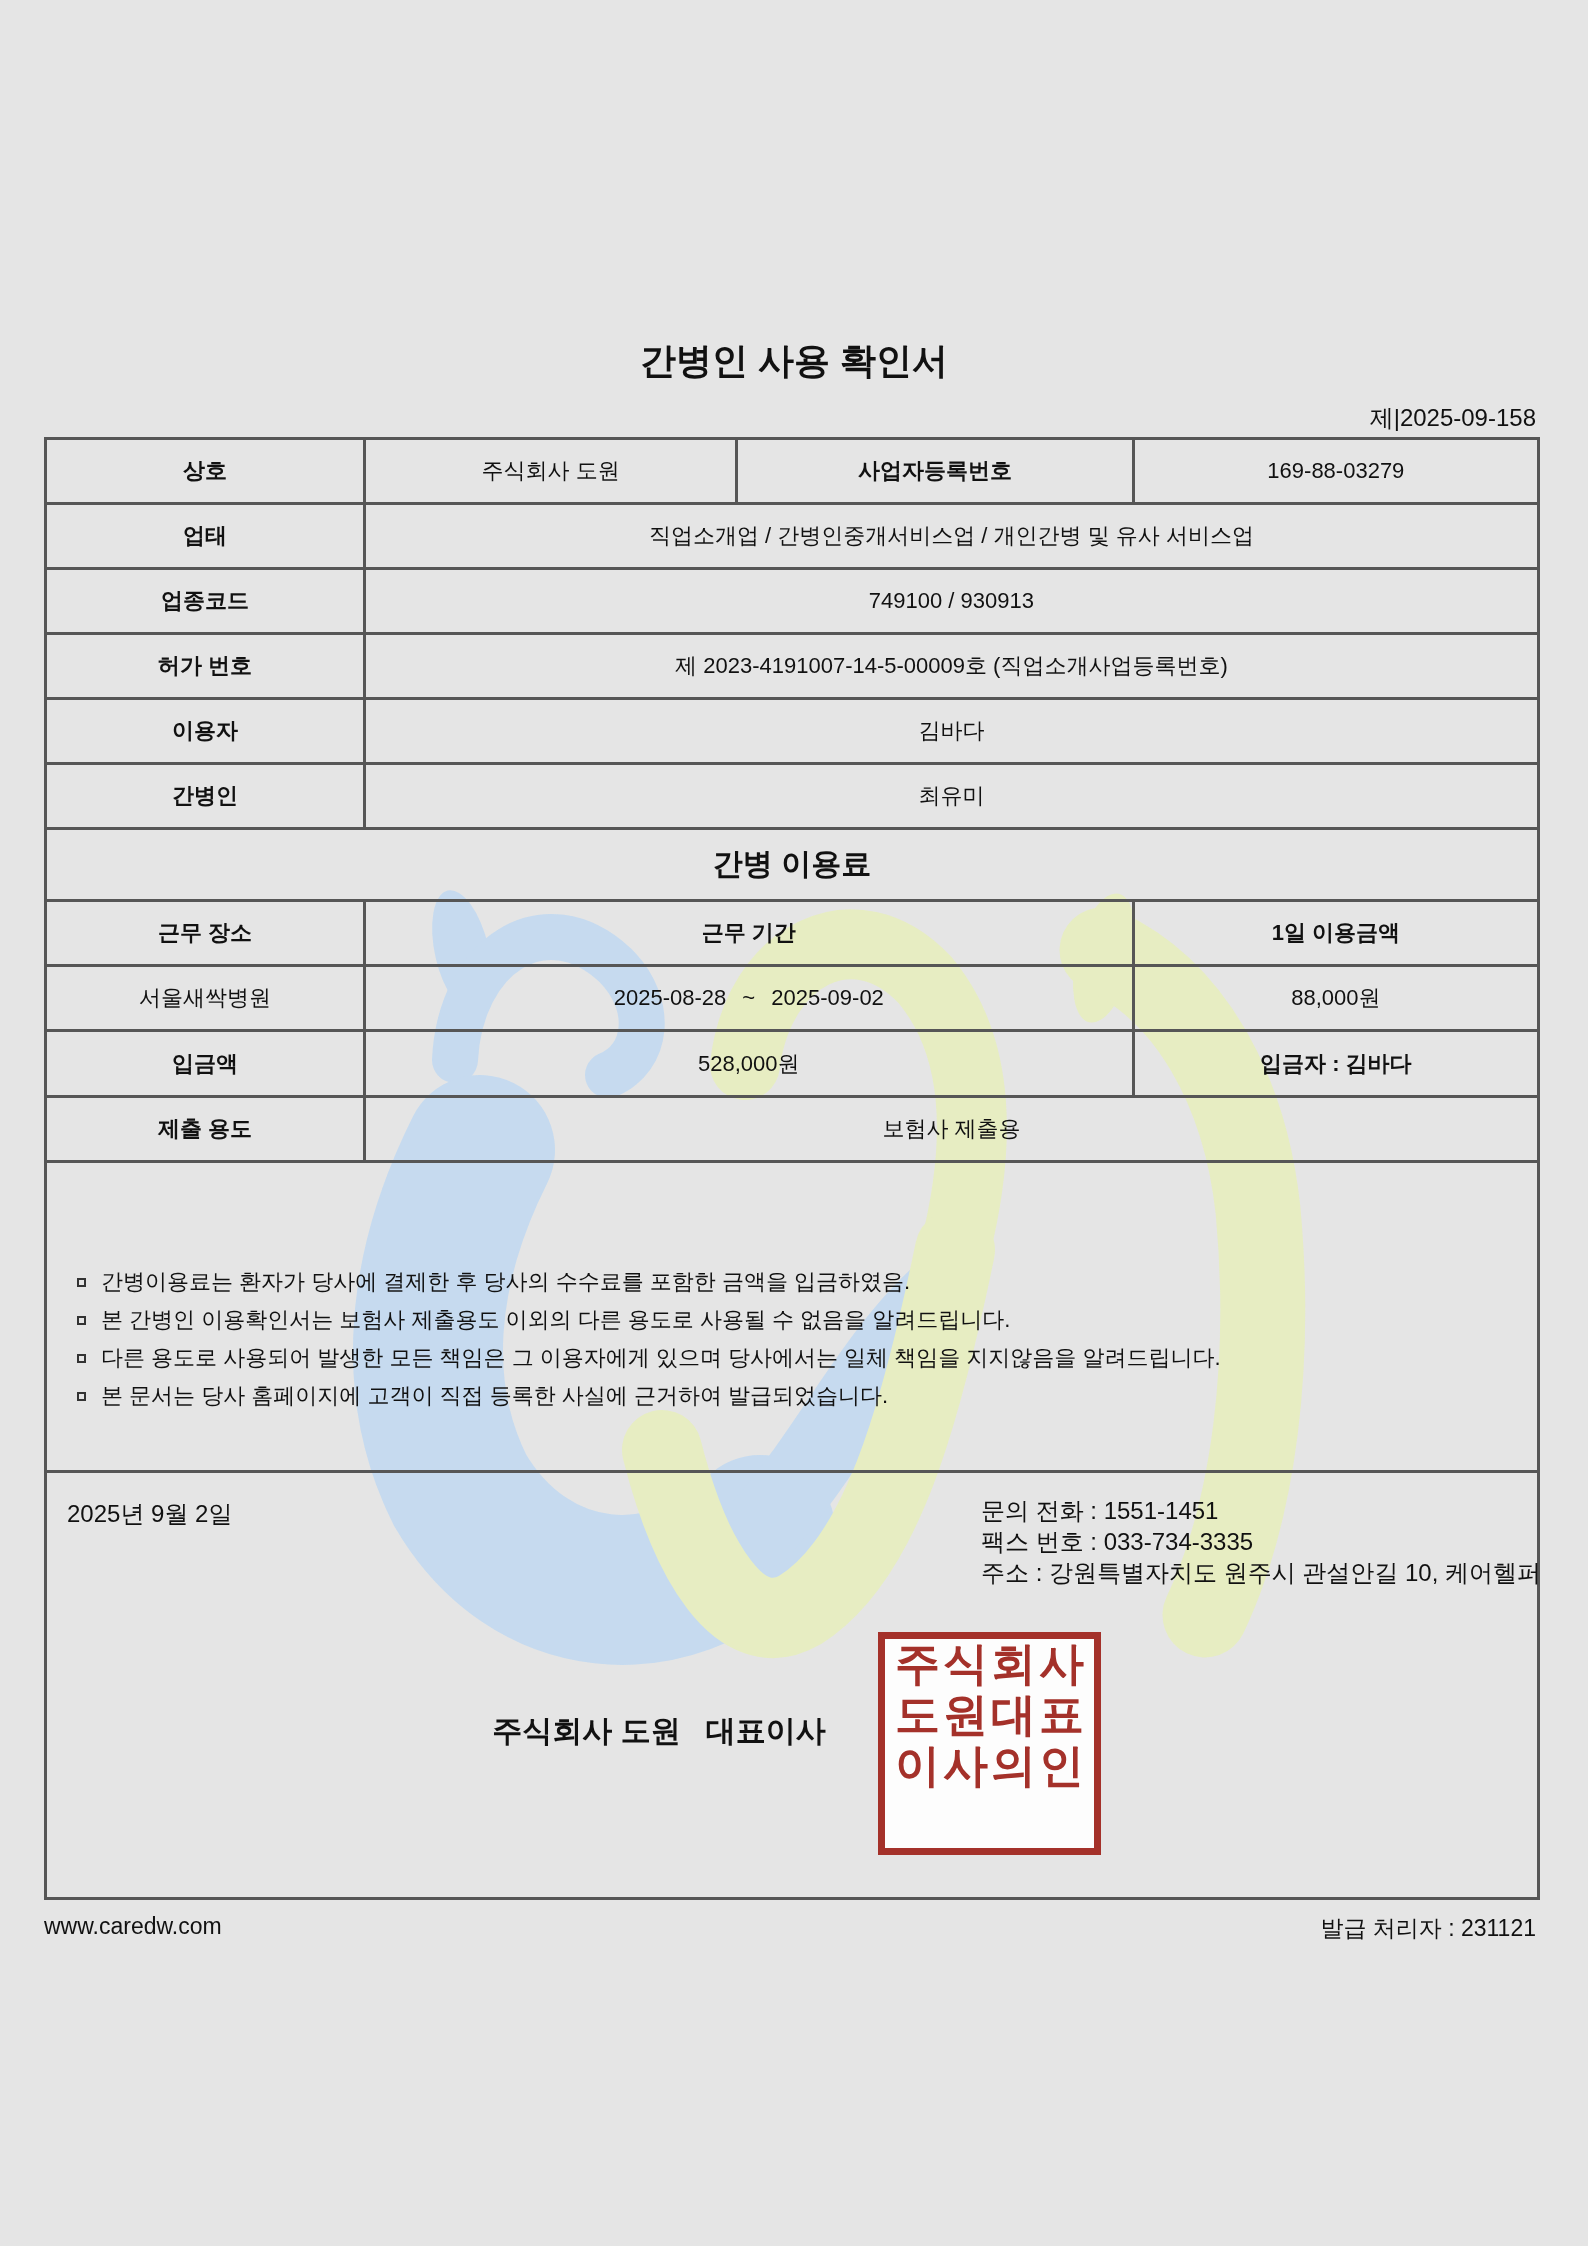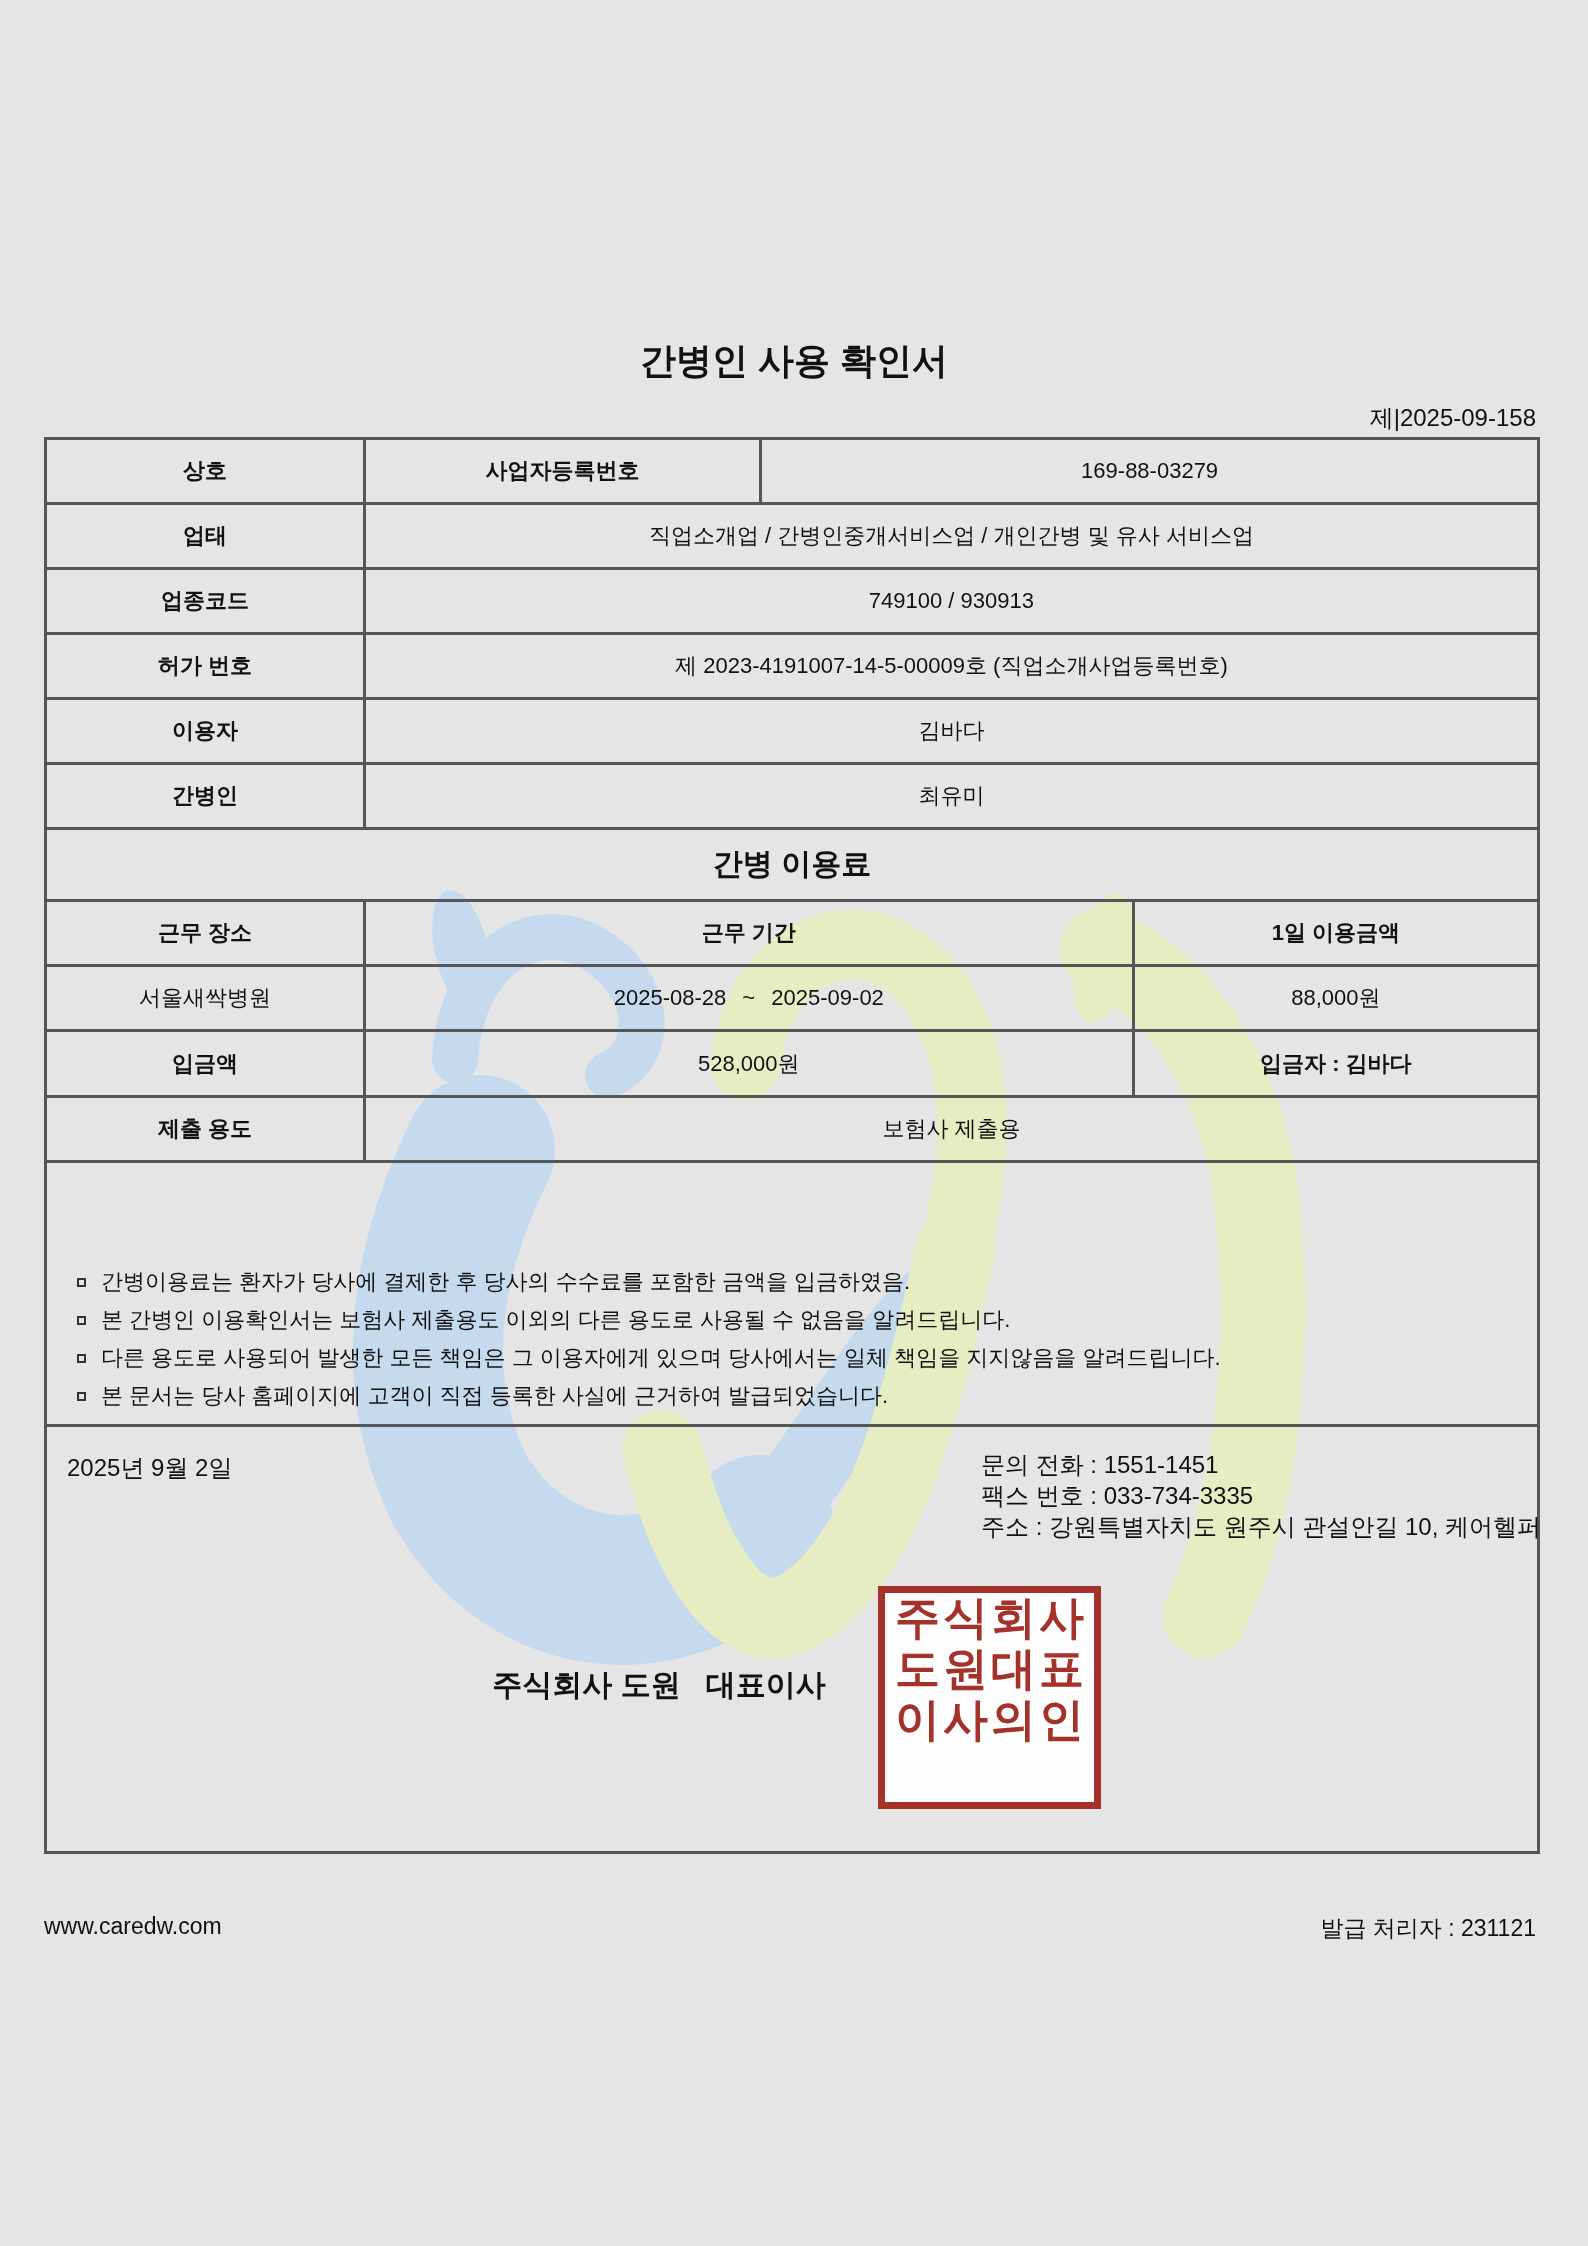--- a/index.html
+++ b/index.html
@@ -47,21 +47,21 @@
   .f2{width:51.6%;}
   .f3{flex:1;}
   .section-head{
     display:flex;align-items:center;justify-content:center;
     height:72px;font-size:30px;font-weight:700;
     box-sizing:border-box;border-bottom:3px solid #565656;
   }
   .period-cell{word-spacing:10px;}
 
   .notes{
-    height:264px;box-sizing:border-box;
+    height:310px;box-sizing:border-box;
     border-bottom:3px solid #565656;
     padding:100px 0 8px 30px;
   }
   .note-line{
     display:flex;align-items:center;height:38px;font-size:22px;
   }
   .note-bullet{
     width:9px;height:9px;border:2px solid #333;box-sizing:border-box;
     margin-right:15px;flex:0 0 auto;background:transparent;
   }
@@ -108,20 +108,21 @@
 
   <div class="content">
 
     <div class="doc-title">간병인 사용 확인서</div>
     <div class="doc-number">제|2025-09-158</div>
 
     <div class="doc-table">
 
       <div class="row h65">
         <div class="cell label w1">상호</div>
+        <div class="cell w2">주식회사 도원</div>
         <div class="cell label w3">사업자등록번호</div>
         <div class="cell w4">169-88-03279</div>
       </div>
 
       <div class="row h65">
         <div class="cell label w1">업태</div>
         <div class="cell wide">직업소개업 / 간병인중개서비스업 / 개인간병 및 유사 서비스업</div>
       </div>
 
       <div class="row h65">

